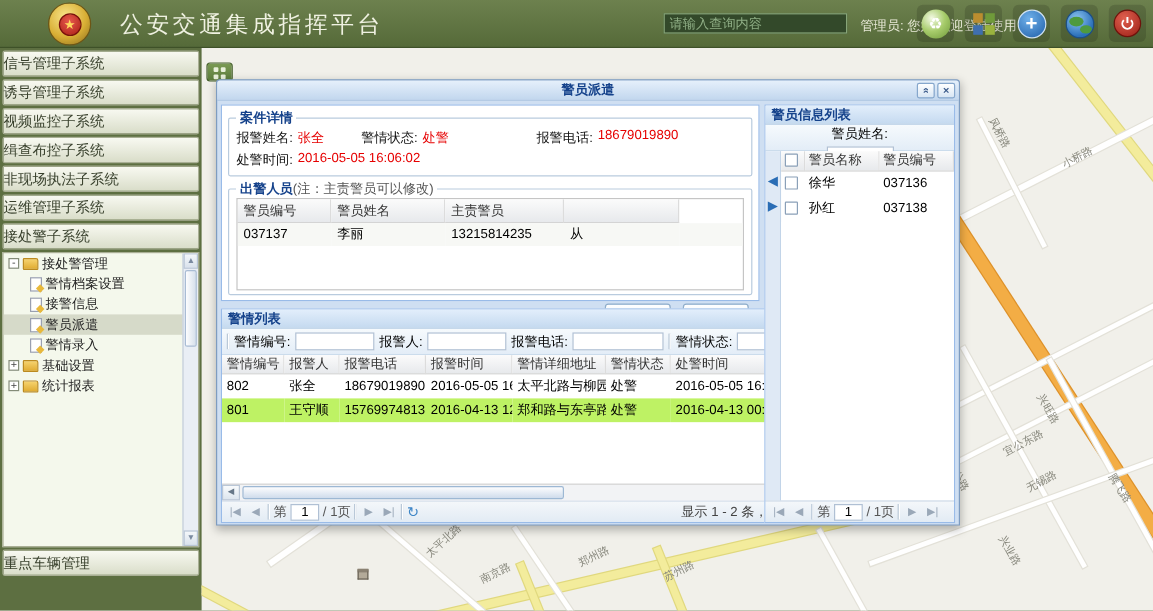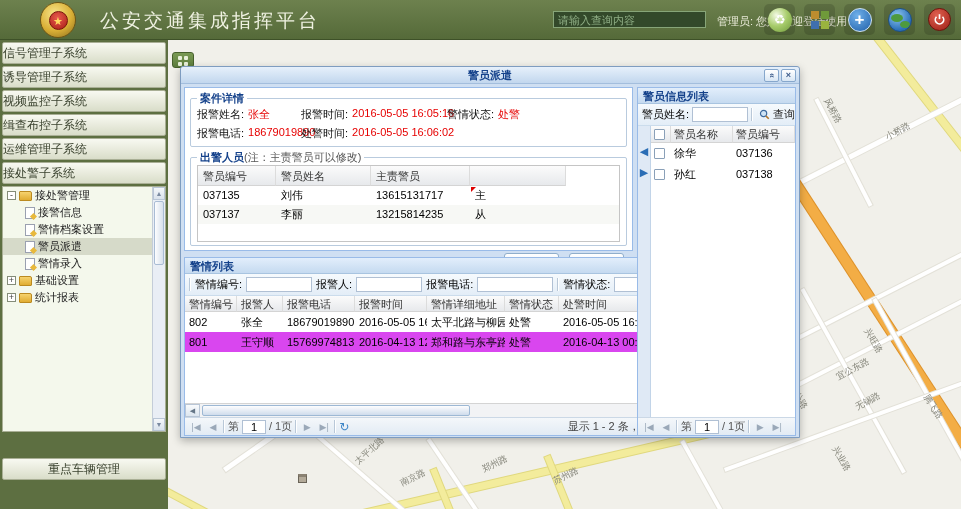--- a/index.html
+++ b/index.html
@@ -44,21 +44,21 @@
   .trow.child { padding-left:22px; }
   .trow.sel { background:#d6dac9; }
   .expbox { width:9px; height:9px; background:#fff; border:1px solid #848c78; font-size:9px; line-height:7px; text-align:center; color:#444; flex:0 0 9px; }
   .folder { width:13px; height:10px; background:linear-gradient(#f6d36e,#e0ac32); border:1px solid #bb8a20; border-radius:1px 2px 1px 1px; flex:0 0 13px; }
   .page-ic { width:10px; height:12px; background:#fff; border:1px solid #9aa0b0; position:relative; flex:0 0 10px; }
   .page-ic::after { content:""; position:absolute; right:-2px; bottom:-1px; width:5px; height:5px; background:#e8b93c; transform:rotate(45deg); }
   .vscroll { position:absolute; right:0; top:0; bottom:0; width:13px; background:#e9eef5; border-left:1px solid #c4cdd8; }
   .vs-btn { height:13px; background:linear-gradient(#f4f7fa,#d9e2ec); border:1px solid #b9c6d6; font-size:7px; color:#7a8aa0; text-align:center; line-height:11px; cursor:pointer; }
   .vs-btn.bottom { position:absolute; bottom:0; left:0; right:0; }
   .vs-thumb { position:absolute; left:1px; right:1px; top:14px; height:64px; background:linear-gradient(90deg,#fdfdfe,#d6e0ec); border:1px solid #a9bcd4; border-radius:2px; cursor:grab; }
-  .sb-bottom { position:absolute; left:0; right:0;text-align:center; }
+  .sb-bottom { position:absolute; left:0; right:0; }
 
   
   #map { position:absolute; left:168px; top:40px; width:793px; height:469px; background:#f1f0ea; overflow:hidden; }
   .road { position:absolute; transform-origin:0 0; }
   .r-white { background:#ffffff; box-shadow:0 0 0 1px #e3e1d8; }
   .r-yellow { background:#f3ec9c; box-shadow:0 0 0 1px #e0d87e; }
   .r-orange { background:#f3ad45; box-shadow:0 0 0 1px #dd9129; }
   .rlabel { position:absolute; font-size:9px; color:#85857a; transform-origin:0 0; white-space:nowrap; }
   .bldg { position:absolute; width:9px; height:9px; background:#b3aa99; border:1px solid #6a6458; border-top:3px solid #8a8172; }
   .map-toggle { position:absolute; left:4px; top:12px; width:22px; height:16px; border-radius:3px;
@@ -108,21 +108,21 @@
   .tsep { width:1px; height:13px; background:#b9c8d8; border-right:1px solid #fff; flex:0 0 2px; }
   .tbar input { height:15px; border:1px solid #b0c0d4; font-size:11px; padding:0 2px; }
   .ddbtn { width:16px; height:15px; margin-left:-1px; background:linear-gradient(#eef5fc,#cfe0f1); border:1px solid #9cb8d4;
            font-size:7px; color:#456; text-align:center; line-height:14px; cursor:pointer; }
   .srch { display:inline-flex; align-items:center; gap:3px; cursor:pointer; color:#222; padding:1px 3px; border-radius:2px; }
 
   .igrid { display:grid; grid-template-columns:52px 46px 72px 72px 78px 54px auto; }
   .igrid.hd > div { background:linear-gradient(#fbfbfb,#e7e9ec); border-bottom:1px solid #d4d4d4; border-right:1px solid #dcdcdc;
                     height:16px; line-height:16px; padding-left:4px; color:#333; overflow:hidden; white-space:nowrap; cursor:pointer; }
   .igrid.rw > div { height:20px; line-height:20px; padding-left:4px; overflow:hidden; white-space:nowrap; color:#000; }
-  .igrid.rw.alt > div { background:#d946ef; }
+  .igrid.rw.alt > div { background:#bef264; }
   .sort-caret { display:inline-block; margin-left:3px; border-left:4px solid transparent; border-right:4px solid transparent; border-top:4px solid #5a7a9a; vertical-align:middle; }
   .filler { flex:1; background:#fff; }
 
   .hscroll { height:14px; flex:0 0 14px; background:#f2f3f5; border-top:1px solid #d4d4d4; position:relative; }
   .hs-btn { position:absolute; top:0; width:15px; height:13px; background:linear-gradient(#f8fafc,#dde6ef); border:1px solid #b9c6d6;
             font-size:7px; color:#678; text-align:center; line-height:12px; cursor:pointer; }
   .hs-thumb { position:absolute; left:17px; top:1px; width:268px; height:11px; background:linear-gradient(#fdfdfe,#cfdcec);
               border:1px solid #9db8d4; border-radius:2px; cursor:grab; }
 
   .pager { height:18px; flex:0 0 18px; background:linear-gradient(#f4f7fa,#e2ebf4); border-top:1px solid #cbd8e6;
@@ -185,36 +185,37 @@
         </div>
       </div>
     </div>
   </div>
 
   <div id="sidebar">
     <div class="acc-btn">信号管理子系统</div>
     <div class="acc-btn">诱导管理子系统</div>
     <div class="acc-btn">视频监控子系统</div>
     <div class="acc-btn">缉查布控子系统</div>
+    <div class="acc-btn">非现场执法子系统</div>
     <div class="acc-btn">运维管理子系统</div>
     <div class="acc-btn">接处警子系统</div>
 
     <div id="tree">
       <div class="trow">
         <span class="expbox">-</span>
         <span class="folder"></span>
         <span>接处警管理</span>
       </div>
       <div class="trow child">
         <span class="page-ic"></span>
-        <span>接警信息</span>
+        <span>警情档案设置</span>
       </div>
       <div class="trow child">
         <span class="page-ic"></span>
-        <span>警情档案设置</span>
+        <span>接警信息</span>
       </div>
       <div class="trow child sel">
         <span class="page-ic"></span>
         <span>警员派遣</span>
       </div>
       <div class="trow child">
         <span class="page-ic"></span>
         <span>警情录入</span>
       </div>
       <div class="trow">
@@ -289,24 +290,20 @@
 
     <div class="panel" id="p-upper">
       <fieldset>
         <legend>案件详情</legend>
         <div class="case-grid">
           <div class="cfield">
               <span class="lb">报警姓名:</span>
               <span class="val">张全</span>
             </div>
           <div class="cfield">
-              <span class="lb">报警时间:</span>
-              <span class="val">2016-05-05 16:05:16</span>
-            </div>
-          <div class="cfield">
               <span class="lb">警情状态:</span>
               <span class="val">处警</span>
             </div>
           <div class="cfield">
               <span class="lb">报警电话:</span>
               <span class="val">18679019890</span>
             </div>
           <div class="cfield">
               <span class="lb">处警时间:</span>
               <span class="val">2016-05-05 16:06:02</span>
@@ -314,27 +311,20 @@
         </div>
       </fieldset>
 
       <fieldset>
         <legend><span>出警人员</span><span class="note">(注：主责警员可以修改)</span></legend>
         <div class="dtable">
           <div class="dgrid hd">
             <div>警员编号</div>
             <div>警员姓名</div>
             <div>主责警员</div>
-            <div></div>
-          </div>
-          <div class="dgrid rw">
-            <div>037135</div>
-            <div>刘伟</div>
-            <div>13615131717</div>
-            <div class="dirty">主</div>
             <div></div>
           </div>
           <div class="dgrid rw alt">
             <div>037137</div>
             <div>李丽</div>
             <div>13215814235</div>
             <div>从</div>
             <div></div>
           </div>
         </div>
@@ -425,21 +415,21 @@
         <span class="pg-btn">▶</span>
         <span class="pg-btn">▶|</span>
         <div class="tsep"></div>
         <span class="pg-refresh">↻</span>
         <span class="pg-sum">显示 1 - 2 条，共计 2 条</span>
       </div>
     </div>
 
     <div class="panel" id="p-officer">
       <div class="sec-h">警员信息列表</div>
-      <div class="tbar" style="gap:3px;">
+      <div class="tbar" style="gap:3px;flex-direction:column;">
         <span>警员姓名:</span>
         <input style="width: 56px;">
         <div class="tsep"></div>
         <div class="srch">
           <svg width="11" height="11" viewBox="0 0 12 12">
               <circle cx="5" cy="5" r="3.4" fill="#cfe4f6" stroke="#3d6a9e" stroke-width="1.3"></circle>
               <path d="M7.6 7.6l3 3" stroke="#b5762a" stroke-width="1.8"></path>
             </svg>
           <span>查询</span>
         </div>

